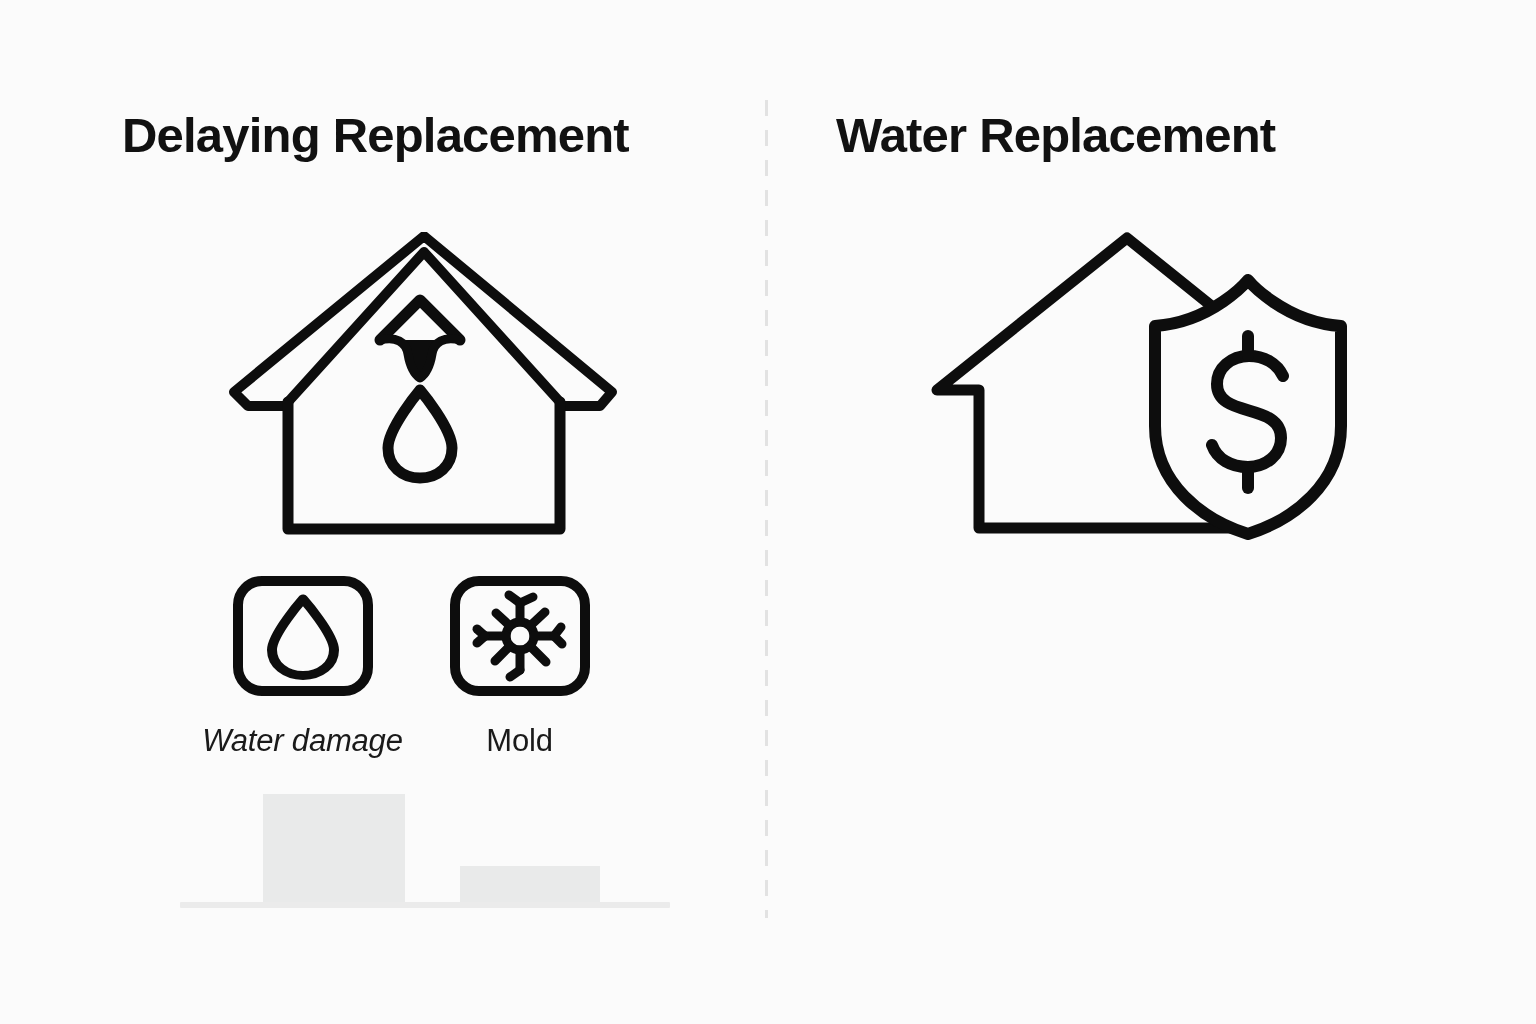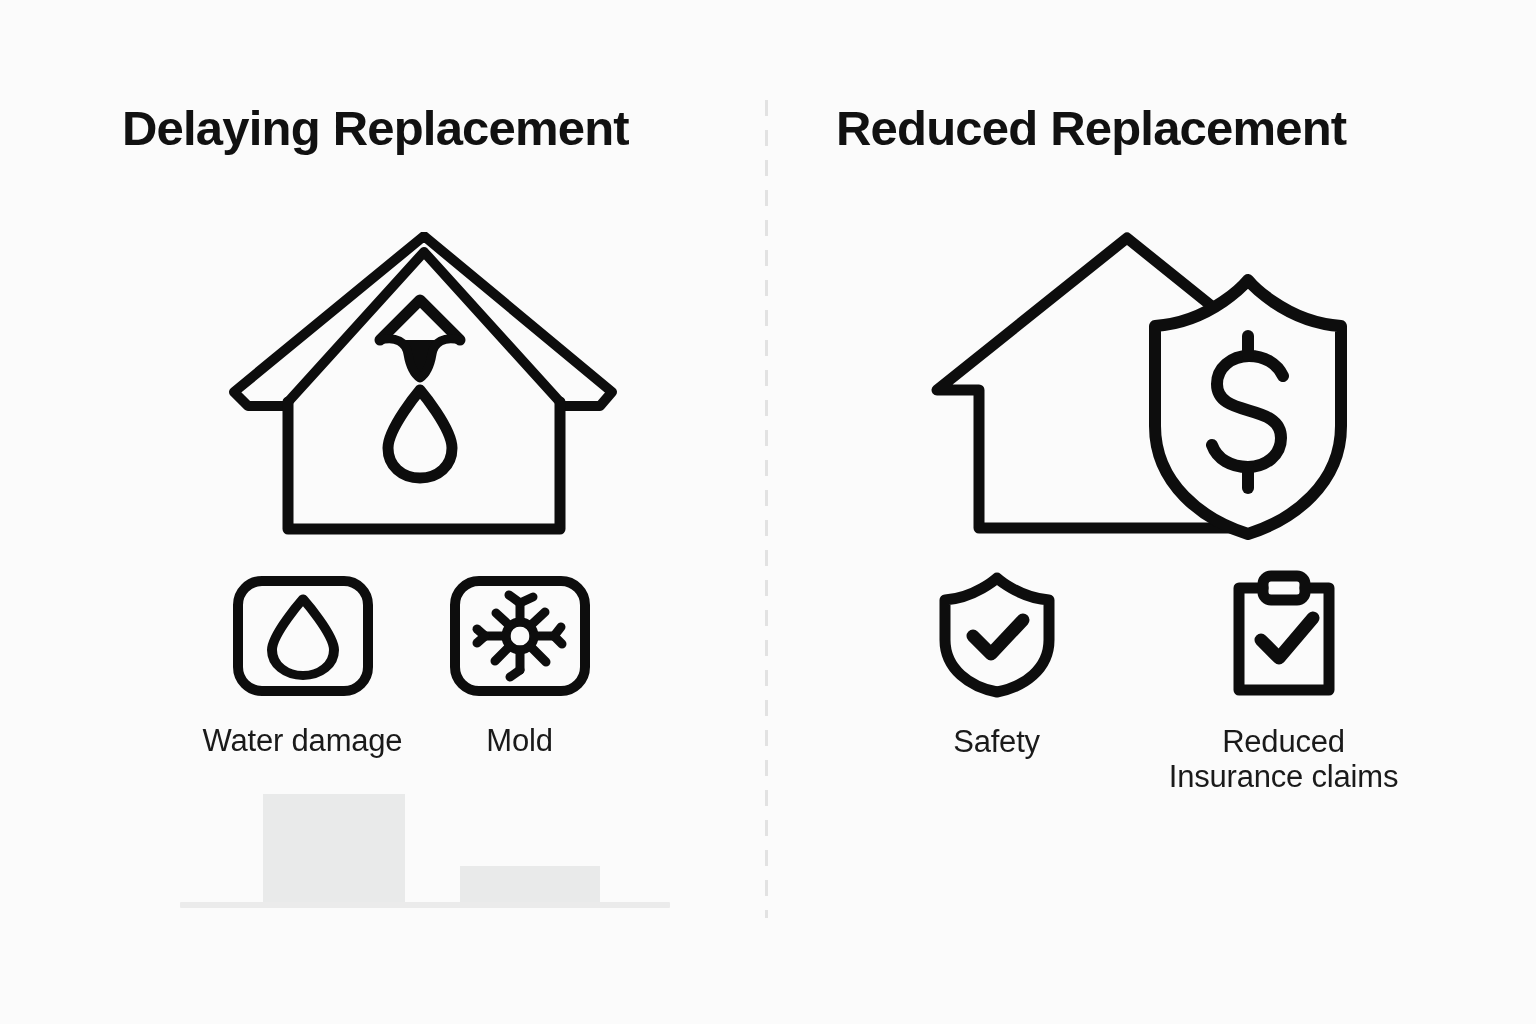--- a/index.html
+++ b/index.html
@@ -40,21 +40,21 @@
     position: absolute;
     top: 0;
     height: 1024px;
   }
   .panel-left  { left: 0px;   width: 766px; }
   .panel-right { left: 766px; width: 770px; }
 
   
   .panel-title {
     position: absolute;
-    top: 100px;
+    top: 107px;
     font-size: 49px;
     font-weight: 700;
     letter-spacing: -0.8px;
     color: #111111;
     white-space: nowrap;
   }
   .panel-left .panel-title  { left: 122px; }
   .panel-right .panel-title { left: 70px; }
 
   
@@ -85,21 +85,21 @@
     margin-top: 22px;
     font-size: 31px;
     font-weight: 400;
     color: #1a1a1a;
     line-height: 1.14;
     white-space: pre-line;
     letter-spacing: -0.2px;
   }
 
   
-  .item-water { left: 175px; top: 5px;  width: 255px; }
+  .item-water { left: 175px; top: 5px;  width: 255px; font-style: italic; }
   .item-mold  { left: 402px; top: 5px;  width: 235px; }
 
   
   .item-safety  { left: 98px;  top: 0px;  width: 265px; }
   .item-reduced { left: 330px; top: 0px;  width: 375px; }
 
   
   .chart {
     position: absolute;
   }
@@ -189,21 +189,21 @@
 
     <div class="chart chart-left">
       <div class="bar" style="left:103px; width:142px; height:110px;"></div>
       <div class="bar" style="left:300px; width:140px; height:38px;"></div>
       <div class="baseline"></div>
     </div>
   </div>
 
   <div class="panel panel-right">
 
-    <div class="panel-title">Reduced Replacement</div>
+    <div class="panel-title">Water Replacement</div>
 
     <div class="hero hero-right">
       <svg viewBox="0 0 445 312" width="445" height="312" fill="none" stroke="#0d0d0d" stroke-width="11" stroke-linecap="round" stroke-linejoin="round">
 
         <path d="M16 160 L58 160 L58 298 L330 298 L330 160 L395 160 L206 8 Z" fill="#fbfbfb" stroke-width="11"></path>
 
         <path d="M327 50 C327 50 292 92 234 96 L234 196
                  C234 254 282 290 327 304
                  C372 290 420 254 420 196 L420 96
                  C362 92 327 50 327 50 Z" fill="#fbfbfb" stroke="#0d0d0d" stroke-width="12"></path>
@@ -213,47 +213,17 @@
                    C310 126 296 138 296 154
                    C296 189 360 172 360 208
                    C360 225 345 237 327 237
                    C310 237 296 229 291 215"></path>
           <path d="M327 106 L327 126"></path>
           <path d="M327 237 L327 258"></path>
         </g>
       </svg>
     </div>
 
-    <div class="items">
-
-      <div class="item item-safety">
-        <span class="badge">
-          <svg viewBox="0 0 120 128" width="120" height="128" fill="none" stroke="#0d0d0d" stroke-width="11" stroke-linecap="round" stroke-linejoin="round">
-            <path d="M60 8 C60 8 38 28 8 30 L8 70
-                     C8 99 33 117 60 122
-                     C87 117 112 99 112 70 L112 30
-                     C82 28 60 8 60 8 Z"></path>
-            <path d="M36 66 L54 84 L86 50" stroke-width="13"></path>
-          </svg>
-        </span>
-        <span class="item-label">Safety</span>
-      </div>
-
-      <div class="item item-reduced">
-        <span class="badge">
-          <svg viewBox="0 0 118 128" width="118" height="128" fill="none" stroke="#0d0d0d" stroke-width="11" stroke-linecap="round" stroke-linejoin="round">
-
-            <path d="M38 18 L14 18 L14 120 L104 120 L104 18 L80 18"></path>
-
-            <rect x="38" y="6" width="42" height="24" rx="8" ry="8"></rect>
-
-            <path d="M36 70 L54 88 L88 48" stroke-width="13"></path>
-          </svg>
-        </span>
-        <span class="item-label">Reduced
-Insurance claims</span>
-      </div>
-    </div>
 
   </div>
 
   <div class="divider"></div>
 </div>
 
 </body></html>

